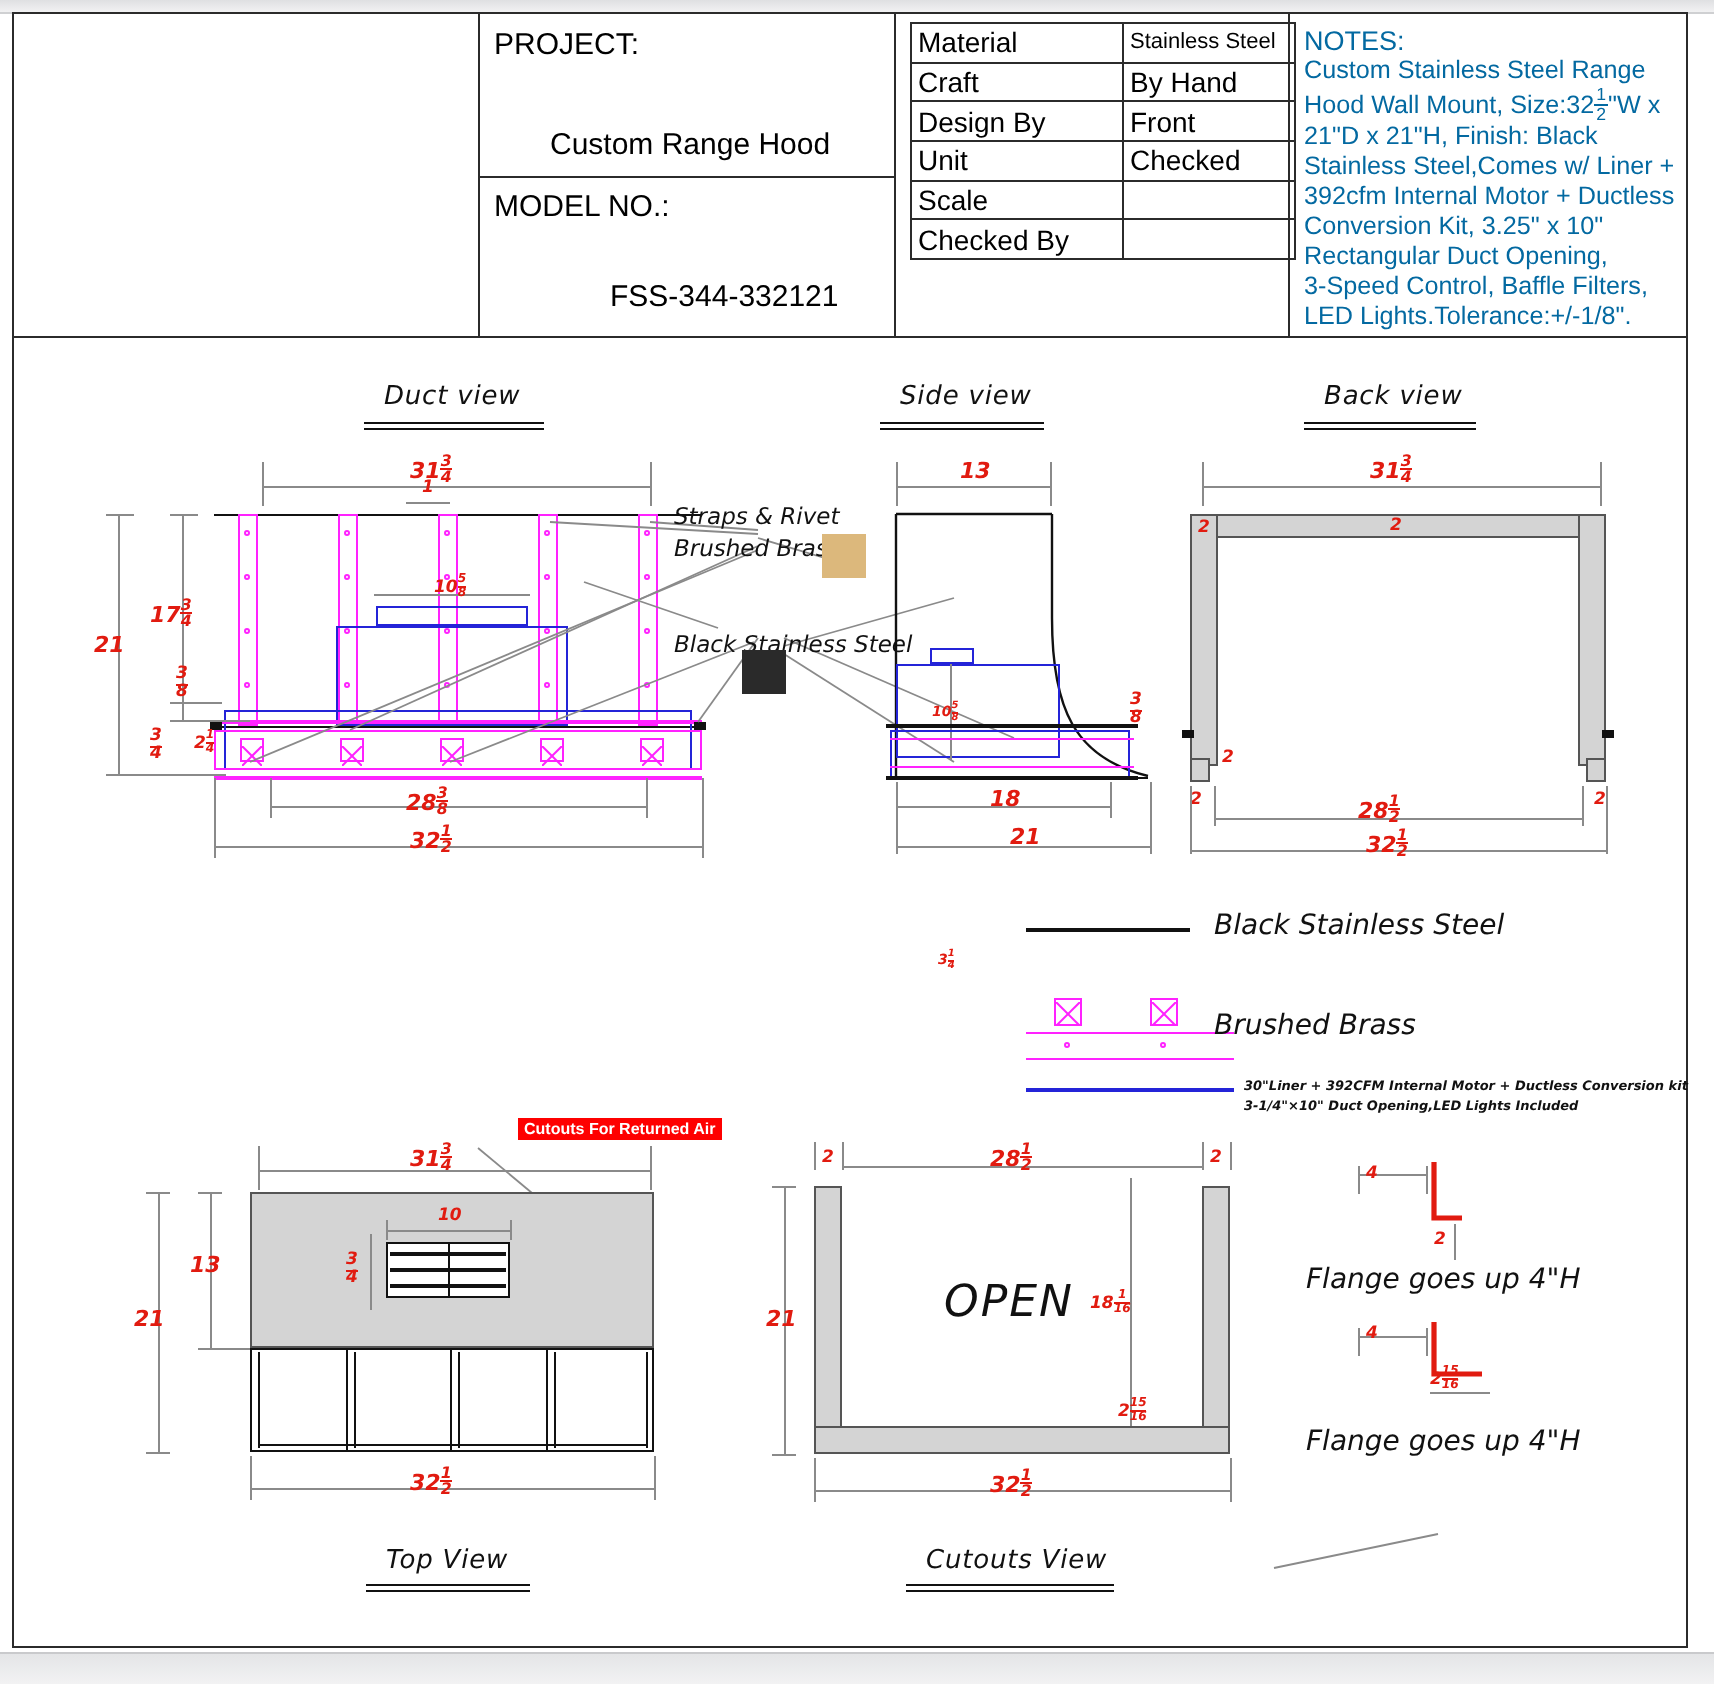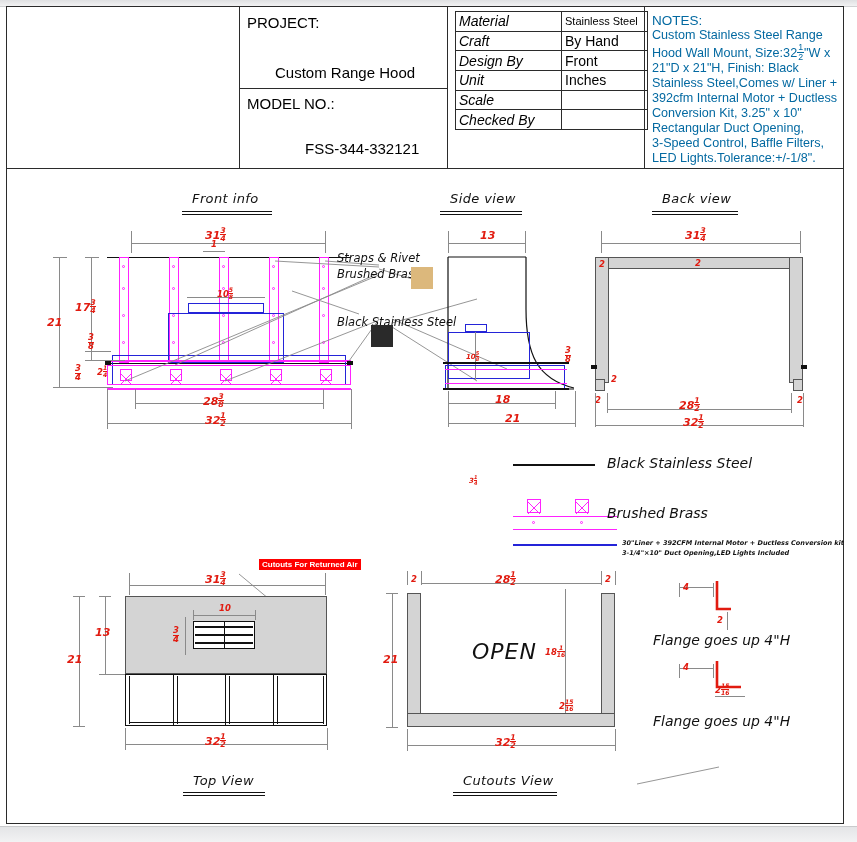--- a/index.html
+++ b/index.html
@@ -19,21 +19,21 @@
   .company{position:absolute;left:14px;top:24px;width:210px;font-size:14.5px;color:#000;line-height:21px;}
   .company .nm{display:block;margin-bottom:16px;}
   .proj-lbl{position:absolute;left:240px;top:7px;font-size:15px;}
   .proj-val{position:absolute;left:268px;top:57px;font-size:15px;}
   .model-lbl{position:absolute;left:240px;top:88px;font-size:15px;}
   .model-val{position:absolute;left:298px;top:133px;font-size:15px;}
 
   table.spec{position:absolute;left:448px;top:4px;border-collapse:collapse;}
   table.spec td{border:1px solid #2b2b2b;height:18.7px;padding:0 3px;font-size:14px;
     color:#000;line-height:18px;white-space:nowrap;}
-  table.spec td.k{width:99px;font-style:italic;}
+  table.spec td.k{width:99px;}
   table.spec td.v{width:79px;}
   table.spec td.v.small{font-size:11px;}
 
   .notes{position:absolute;left:645px;top:6px;width:190px;font-size:12.6px;line-height:15.1px;color:#0369a1;}
   .notes .hd{font-size:13.5px;}
   .frac{display:inline-block;vertical-align:-0.32em;font-size:0.70em;line-height:0.95;text-align:center;}
   .frac .n{display:block;border-bottom:1px solid currentColor;padding:0 1px;}
   .frac .d{display:block;padding:0 1px;}
 
   
@@ -100,21 +100,21 @@
         <tr>
               <td class="k">Craft</td>
               <td class="v">By Hand</td>
             </tr>
         <tr>
               <td class="k">Design By</td>
               <td class="v">Front</td>
             </tr>
         <tr>
               <td class="k">Unit</td>
-              <td class="v">Inches</td>
+              <td class="v">Checked</td>
             </tr>
         <tr>
               <td class="k">Scale</td>
               <td class="v"></td>
             </tr>
         <tr>
               <td class="k">Checked By</td>
               <td class="v"></td>
             </tr>
       </tbody>
@@ -129,21 +129,21 @@
         <div>392cfm Internal Motor + Ductless</div>
         <div>Conversion Kit, 3.25" x 10"</div>
         <div>Rectangular Duct Opening,</div>
         <div>3-Speed Control, Baffle Filters,</div>
         <div>LED Lights.Tolerance:+/-1/8".</div>
       </div>
     </div>
 
     <div class="draw">
 
-      <div class="vt" style="left:185px;top:22px;">Front info</div>
+      <div class="vt" style="left:185px;top:22px;">Duct view</div>
       <div class="ttl-ul" style="left:175px;top:42px;width:90px;"></div>
       <div class="ttl-ul" style="left:175px;top:45px;width:90px;"></div>
 
       <div class="dl v" style="left:124px;top:62px;height:22px;"></div>
       <div class="dl v" style="left:318px;top:62px;height:22px;"></div>
       <div class="dl h" style="left:124px;top:74px;width:194px;"></div>
       <div class="dim" style="left:198px;top:58px;"><span>31</span><span class="rfrac"><span class="n">3</span><span class="d">4</span></span></div>
 
       <div class="dl h" style="left:196px;top:82px;width:22px;"></div>
       <div class="dim s" style="left:204px;top:70px;">1</div>

